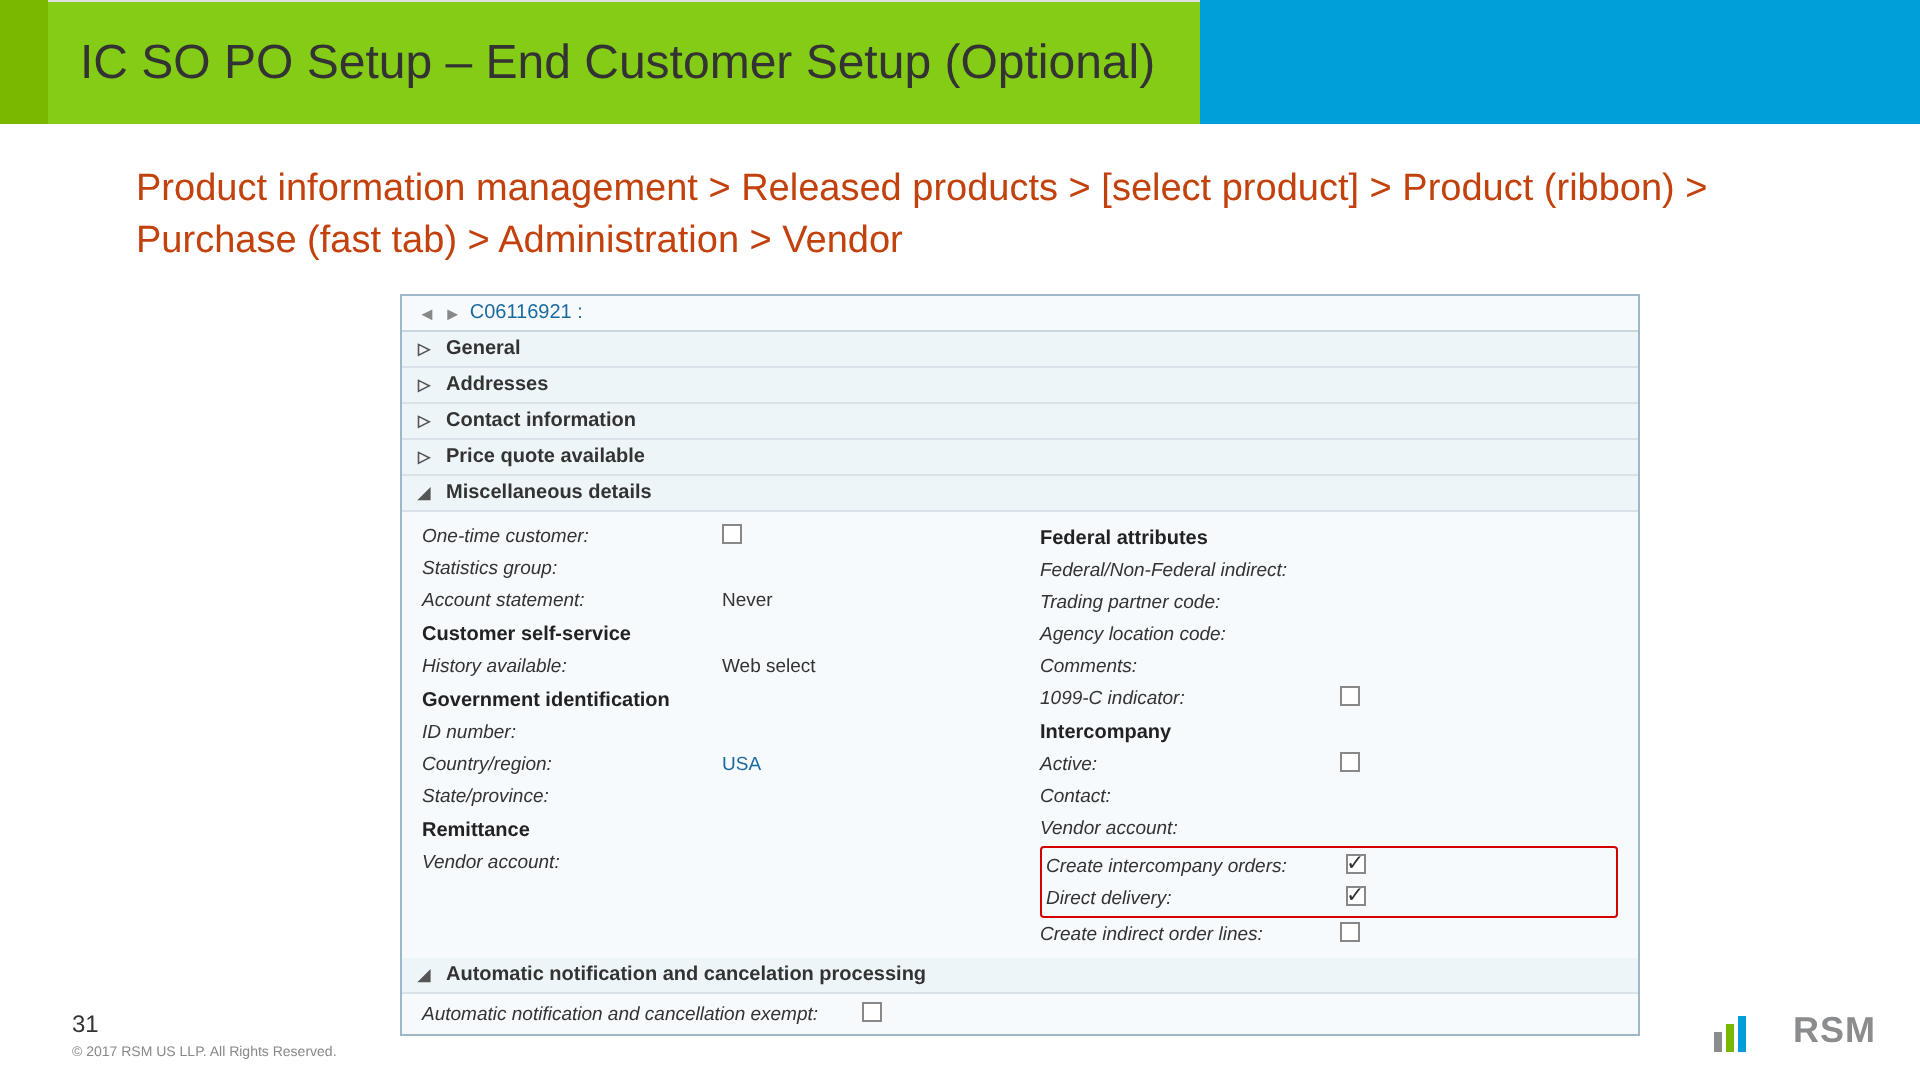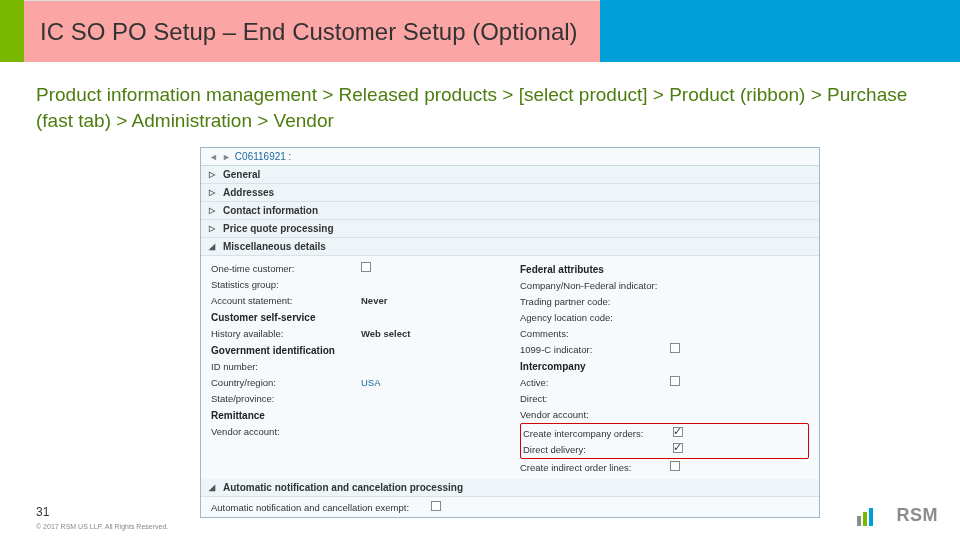--- a/index.html
+++ b/index.html
@@ -1,39 +1,39 @@
 <!DOCTYPE html>
 <html><head>
 <meta charset="utf-8">
 <style>
   * { box-sizing: border-box; margin: 0; padding: 0; }
   body { width: 960px; height: 540px; font-family: Arial, sans-serif; background: #fff; position: relative; overflow: hidden; }
   
   .header-bar { display: flex; height: 62px; }
   .header-green { width: 24px; background: #7ab800; }
-  .header-title-area { flex: 0 0 576px; background: #fca5a5; display: flex; align-items: center; padding-left: 16px; border-top: 1px solid #e0e0e0; }
+  .header-title-area { flex: 0 0 576px; background: #84cc16; display: flex; align-items: center; padding-left: 16px; border-top: 1px solid #e0e0e0; }
   .header-title { font-size: 24px; color: #333; font-weight: 400; }
   .header-blue { flex: 1; background: #009fda; }
   
-  .breadcrumb { padding: 20px 36px 8px 36px; font-size: 19px; color: #4d7c0f; line-height: 1.35; }
+  .breadcrumb { padding: 20px 36px 8px 36px; font-size: 19px; color: #c2410c; line-height: 1.35; margin-left: 32px; }
   
   .screenshot-panel { margin: 6px 140px 0 200px; border: 1px solid #9db8c8; background: #f6fafc; font-size: 10px; color: #333; }
   .crumb-row { padding: 3px 8px; border-bottom: 1px solid #c8d6de; font-size: 10px; color: #1a6aa0; display:flex; align-items:center; gap:4px;}
   .crumb-row .arrow { color:#888; font-size:9px; }
   .section-row { padding: 3px 8px; border-bottom: 1px solid #d8e2e8; font-weight: bold; font-size: 10px; display:flex; align-items:center; gap:6px; background:#eef5f8;}
   .section-row .caret { font-size: 8px; color: #555; width:8px; display:inline-block;}
   .section-expanded { background:#eef5f8; }
   
   .details-body { display: flex; padding: 4px 0 4px 0; }
   .col { flex: 1; padding: 0 10px; }
   .col-right { border-left: 0; }
   .field-row { display: flex; align-items: center; min-height: 16px; padding: 1px 0; }
-  .field-label { flex: 0 0 150px; color: #333; font-size: 9.5px; }
+  .field-label { flex: 0 0 150px; color: #333; font-size: 9.5px; font-style: italic; }
   .field-value { flex: 1; font-size: 9.5px; color: #1a6aa0; }
-  .field-value.plain { color:#333;font-weight:bold; }
+  .field-value.plain { color:#333; }
   .subheading { font-weight: bold; font-size: 10px; margin: 4px 0 2px 0; color:#222;}
   .checkbox { width: 10px; height: 10px; border: 1px solid #888; display: inline-block; background:#fff; position:relative;}
   .checkbox.checked::after { content:"✓"; position:absolute; top:-3px; left:-1px; font-size:11px; color:#333;}
   .red-box { border: 1.5px solid #d40000; border-radius:2px; padding:1px 2px; margin-top:1px;}
   
   .footer { position: absolute; bottom: 10px; left: 36px; }
   .page-num { font-size: 12px; color: #333; }
   .copyright { font-size: 7px; color: #888; margin-top: 4px; }
   
   .rsm-logo { position: absolute; bottom: 14px; right: 22px; display:flex; align-items:flex-end; gap:24px;}
@@ -72,21 +72,21 @@
   <div class="section-row">
       <span class="caret">▷</span>
       <span>Addresses</span>
     </div>
   <div class="section-row">
       <span class="caret">▷</span>
       <span>Contact information</span>
     </div>
   <div class="section-row">
       <span class="caret">▷</span>
-      <span>Price quote processing</span>
+      <span>Price quote available</span>
     </div>
   <div class="section-row section-expanded">
       <span class="caret">◢</span>
       <span>Miscellaneous details</span>
     </div>
 
   <div class="details-body">
     <div class="col">
       <div class="field-row">
         <span class="field-label">One-time customer:</span>
@@ -120,42 +120,42 @@
       </div>
       <div class="subheading">Remittance</div>
       <div class="field-row">
         <span class="field-label">Vendor account:</span>
         <span class="field-value"></span>
       </div>
     </div>
     <div class="col col-right">
       <div class="subheading">Federal attributes</div>
       <div class="field-row">
-        <span class="field-label">Company/Non-Federal indicator:</span>
+        <span class="field-label">Federal/Non-Federal indirect:</span>
       </div>
       <div class="field-row">
         <span class="field-label">Trading partner code:</span>
       </div>
       <div class="field-row">
         <span class="field-label">Agency location code:</span>
       </div>
       <div class="field-row">
         <span class="field-label">Comments:</span>
       </div>
       <div class="field-row">
         <span class="field-label">1099-C indicator:</span>
         <span class="field-value"><span class="checkbox"></span></span>
       </div>
       <div class="subheading">Intercompany</div>
       <div class="field-row">
         <span class="field-label">Active:</span>
         <span class="field-value"><span class="checkbox"></span></span>
       </div>
       <div class="field-row">
-        <span class="field-label">Direct:</span>
+        <span class="field-label">Contact:</span>
       </div>
       <div class="field-row">
         <span class="field-label">Vendor account:</span>
       </div>
       <div class="red-box">
         <div class="field-row">
           <span class="field-label">Create intercompany orders:</span>
           <span class="field-value"><span class="checkbox checked"></span></span>
         </div>
         <div class="field-row">

